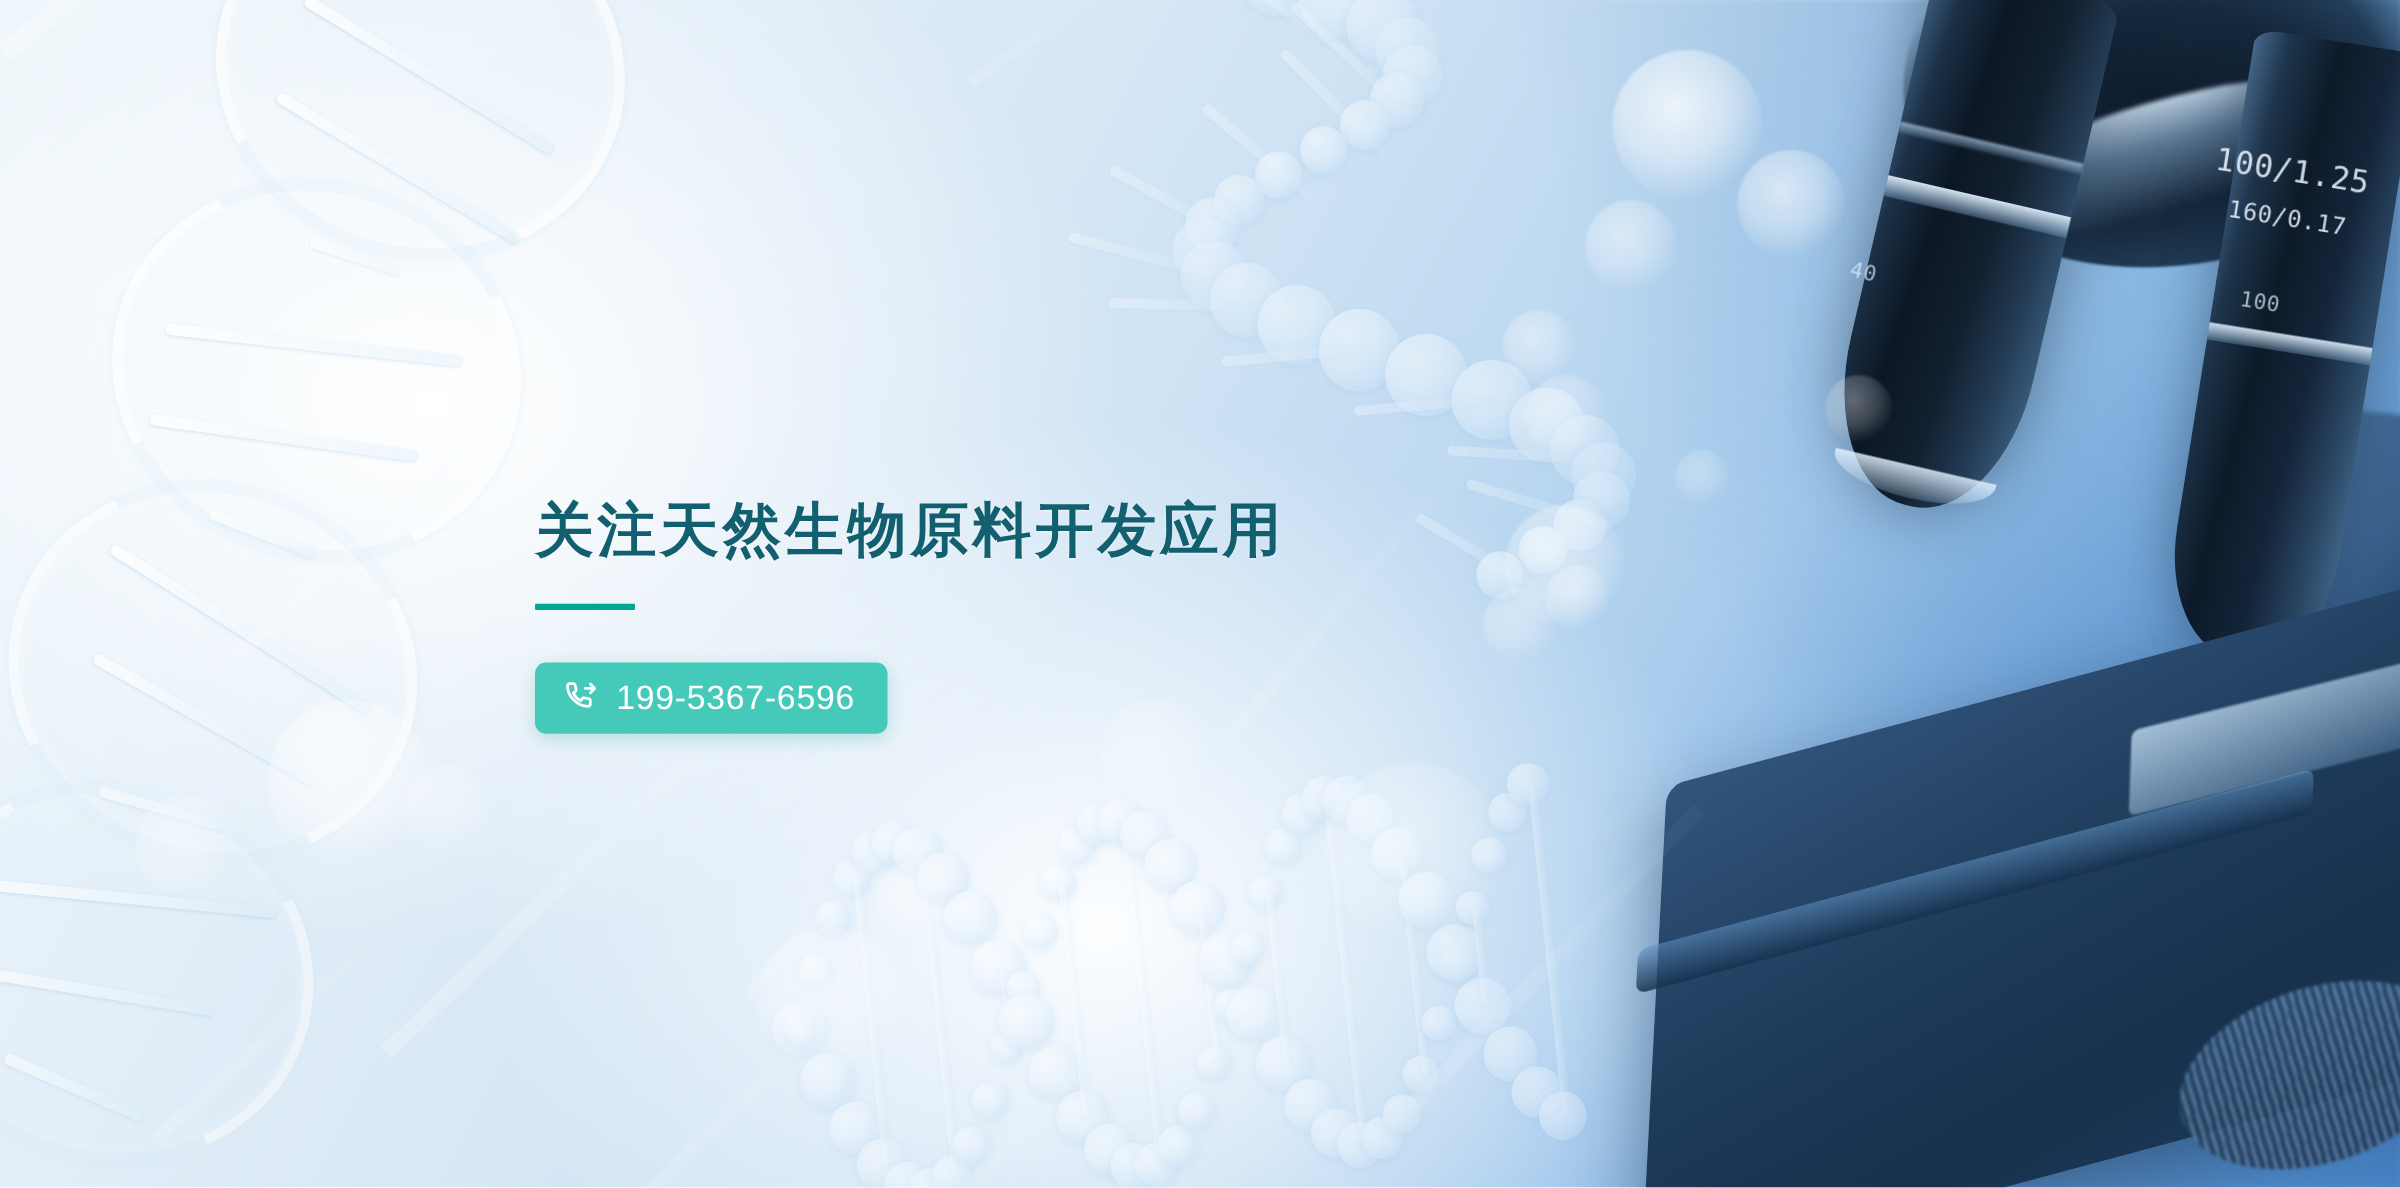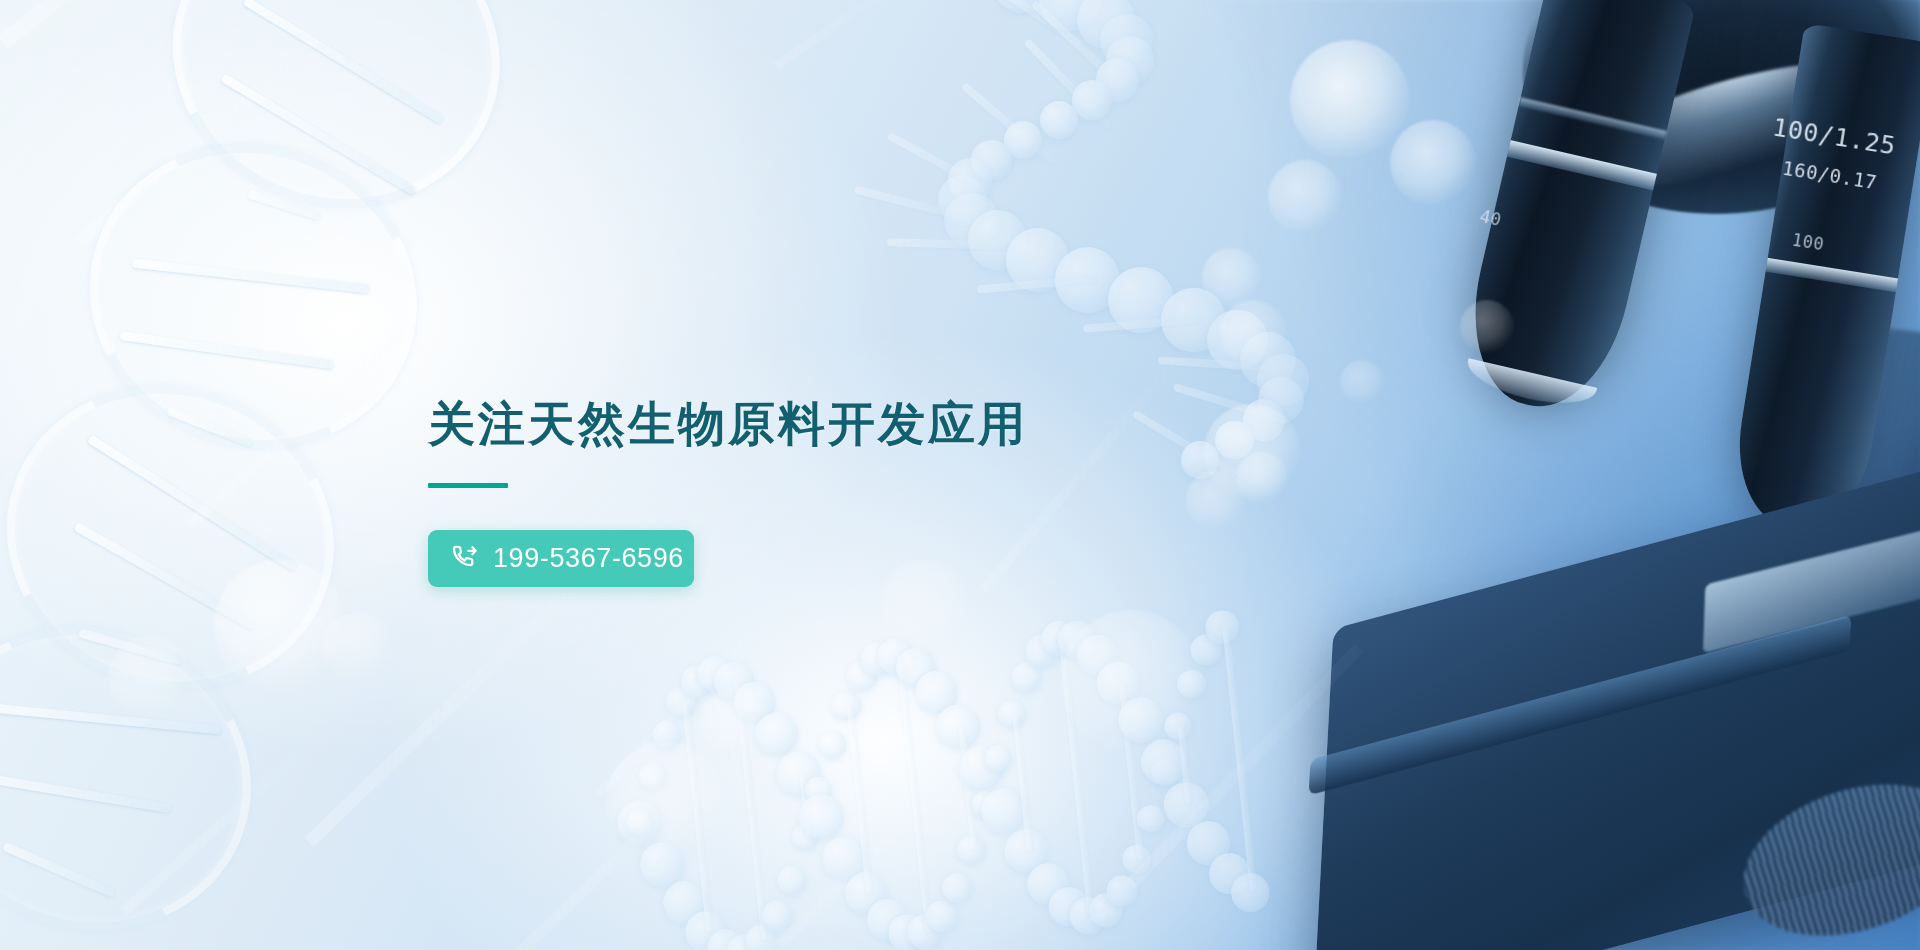--- a/index.html
+++ b/index.html
@@ -268,21 +268,21 @@
     color:#3a3f44;
     letter-spacing:0.6px;
   }
   .subtext p { white-space:nowrap; }
 
   .cta {
     display:inline-flex;
     align-items:center;
     gap:13px;
     margin-top:42px;
-    padding:13px 10px 13px 22px;
+    padding:13px 26px 13px 22px;
     background:#45c9b8;
     border-radius:9px;
     cursor:pointer;
     box-shadow:0 4px 14px rgba(60,180,165,0.30);
     border:none;
   }
   .cta .phone-num {
     color:#ffffff;
     font-size:27px;
     font-weight:500;

